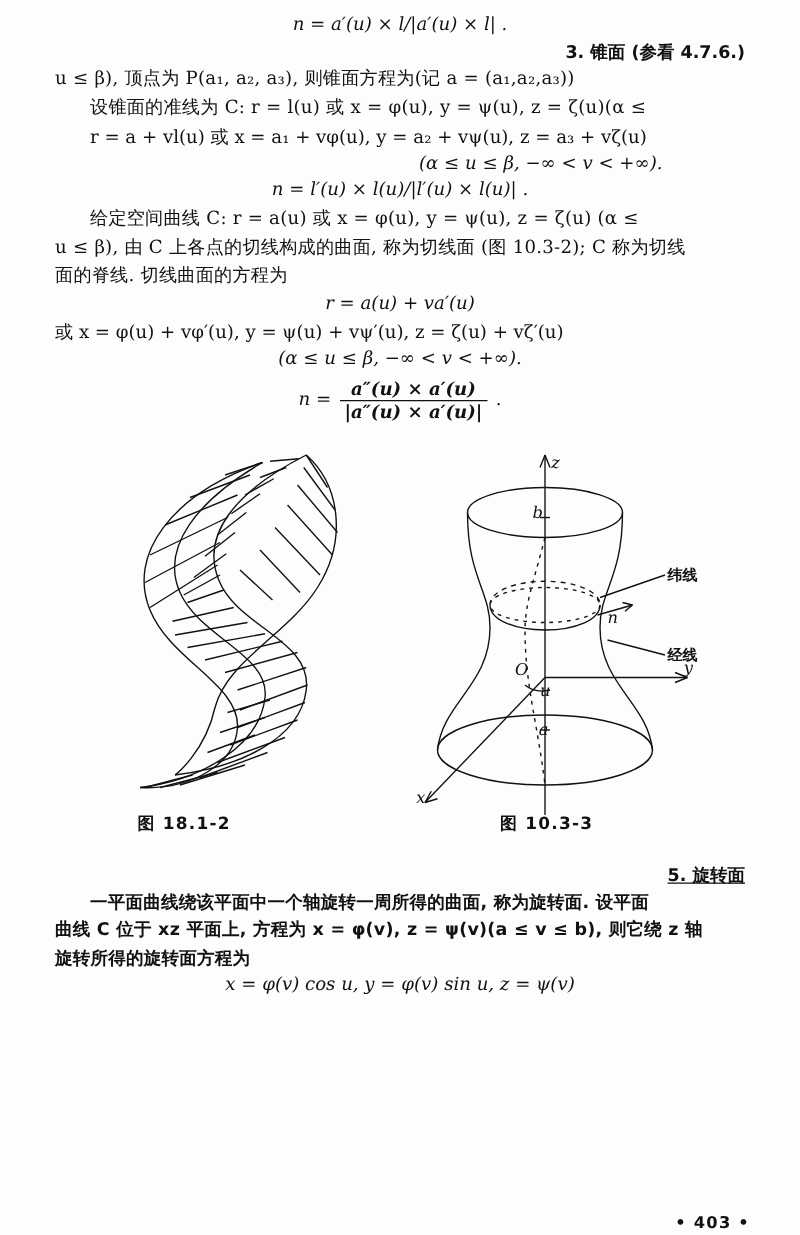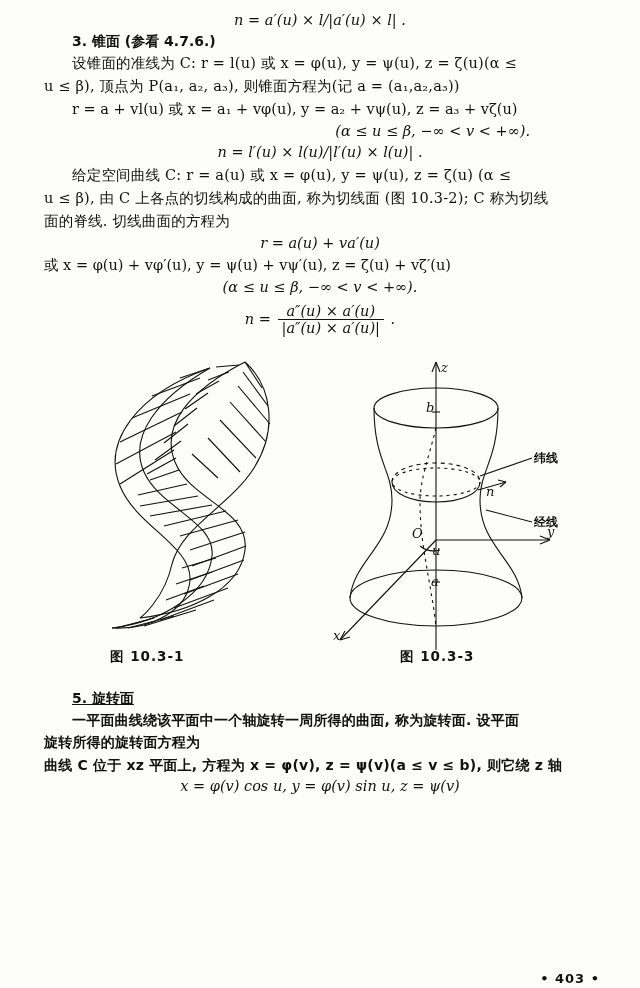--- a/index.html
+++ b/index.html
@@ -38,29 +38,31 @@
   .eq-left {
     font-size: 14.5px;
     margin: 3px 44px 4px 44px;
   }
   .indent1 { text-indent: 28px; }
   .heading {
     font-size: 14.5px;
     font-weight: bold;
     margin: 4px 44px 2px 44px;
     text-indent: 28px;
+    text-align: right;
   }
   .cjk { font-family: "DejaVu Sans", sans-serif; font-weight: bold; font-size: 14px; }
 
   .frac {
     display: inline-block;
     vertical-align: middle;
     text-align: center;
     font-style: italic;
     margin: 0 2px;
+    font-weight: bold;
   }
   .frac .num { display: block; padding: 0 4px; border-bottom: 1px solid #111; }
   .frac .den { display: block; padding: 0 4px; }
 
   .figures {
     position: relative;
     width: 640px;
     height: 330px;
     margin-top: 14px;
   }
@@ -86,22 +88,22 @@
   .tail { margin-top: 10px; text-decoration: underline; }
 </style>
 </head>
 <body>
 
 <div class="page">
 
   <div class="eq" style="margin-top:12px;">n = a′(u) × l/|a′(u) × l| .</div>
 
   <div class="heading cjk">3. 锥面 (参看 4.7.6.)</div>
+  <div class="line">u ≤ β), 顶点为 P(a₁, a₂, a₃), 则锥面方程为(记 a = (a₁,a₂,a₃))</div>
   <div class="line indent1">设锥面的准线为 C: r = l(u) 或 x = φ(u), y = ψ(u), z = ζ(u)(α ≤</div>
-  <div class="line">u ≤ β), 顶点为 P(a₁, a₂, a₃), 则锥面方程为(记 a = (a₁,a₂,a₃))</div>
   <div class="eq-left indent1">r = a + vl(u) 或 x = a₁ + vφ(u), y = a₂ + vψ(u), z = a₃ + vζ(u)</div>
   <div class="eq" style="text-align:right; margin-right:110px;">(α ≤ u ≤ β, −∞ &lt; v &lt; +∞).</div>
   <div class="eq">n = l′(u) × l(u)/|l′(u) × l(u)| .</div>
 
   <div class="line indent1">给定空间曲线 C: r = a(u) 或 x = φ(u), y = ψ(u), z = ζ(u) (α ≤</div>
   <div class="line">u ≤ β), 由 C 上各点的切线构成的曲面, 称为切线面 (图 10.3-2); C 称为切线</div>
   <div class="line">面的脊线. 切线曲面的方程为</div>
   <div class="eq">r = a(u) + va′(u)</div>
   <div class="eq-left">或 x = φ(u) + vφ′(u),  y = ψ(u) + vψ′(u),  z = ζ(u) + vζ′(u)</div>
   <div class="eq" style="text-align:center;">(α ≤ u ≤ β, −∞ &lt; v &lt; +∞).</div>
@@ -221,24 +223,24 @@
         <text x="247" y="186">y</text>
         <text x="131" y="236">a</text>
         <text x="33" y="290">x</text>
       </g>
       <g font-family="DejaVu Sans, sans-serif" font-size="12" font-weight="bold" fill="#111">
         <text x="234" y="112">纬线</text>
         <text x="234" y="176">经线</text>
       </g>
     </svg>
 
-    <div class="figcap fig-left-cap">图  10.3-1</div>
+    <div class="figcap fig-left-cap">图  18.1-2</div>
     <div class="figcap fig-right-cap">图  10.3-3</div>
   </div>
 
   <div class="heading cjk tail">5. 旋转面</div>
   <div class="line indent1 cjk">一平面曲线绕该平面中一个轴旋转一周所得的曲面, 称为旋转面. 设平面</div>
+  <div class="line cjk">曲线 C 位于 xz 平面上, 方程为 x = φ(v), z = ψ(v)(a ≤ v ≤ b), 则它绕 z 轴</div>
   <div class="line cjk">旋转所得的旋转面方程为</div>
-  <div class="line cjk">曲线 C 位于 xz 平面上, 方程为 x = φ(v), z = ψ(v)(a ≤ v ≤ b), 则它绕 z 轴</div>
   <div class="eq">x = φ(v) cos u,  y = φ(v) sin u,  z = ψ(v)</div>
 
   <div class="pagenum">• 403 •</div>
 </div>
 
 </body></html>

